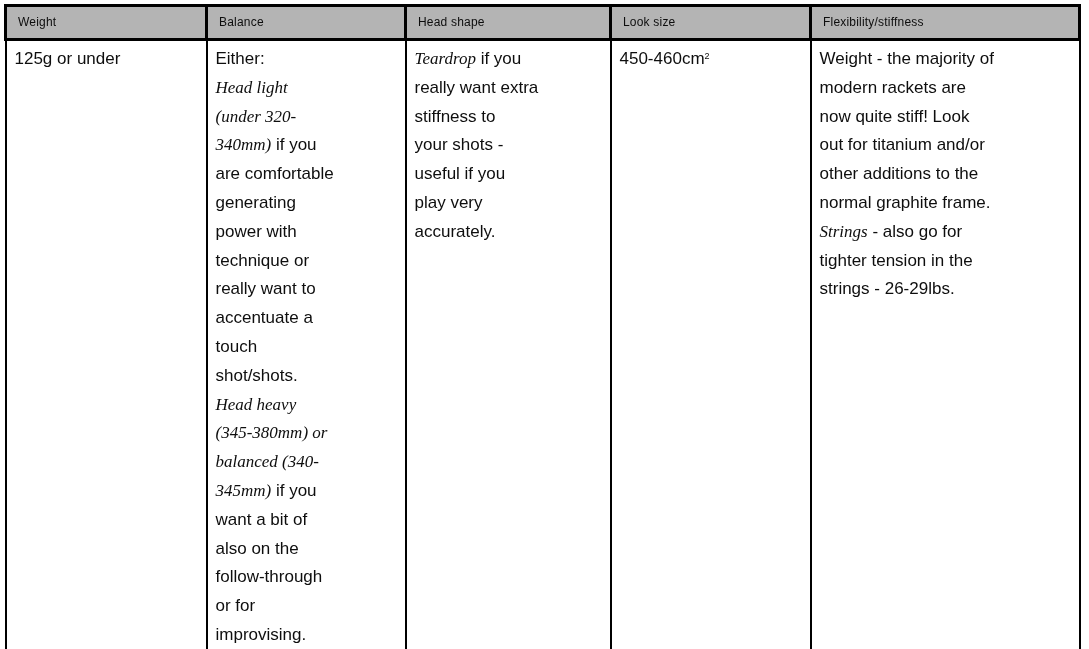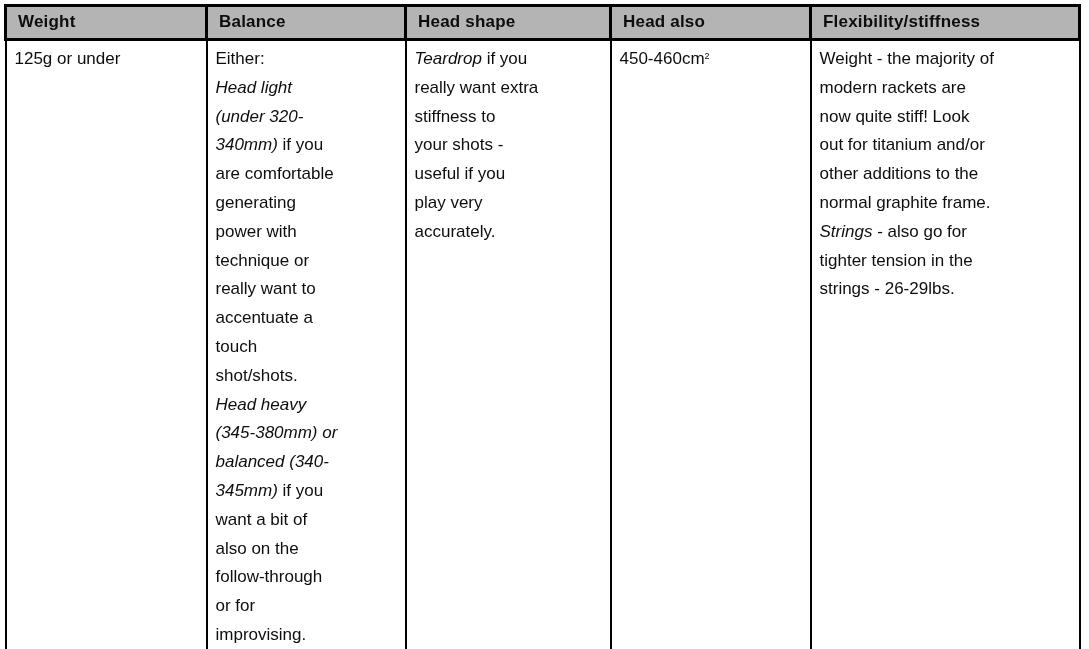--- a/index.html
+++ b/index.html
@@ -13,39 +13,39 @@
   }
   table.doc-table {
     border-collapse: collapse;
     table-layout: fixed;
     margin: 4px 0 0 4px;
     border: 2px solid #000;
   }
   table.doc-table th {
     background: #b4b4b4;
     border: 3px solid #000;
-    font-size: 17px;
-    font-weight: bold;
+    font-size: 12px;
+    font-weight: normal;
     color: #0d0d0d;
     text-align: left;
     vertical-align: middle;
     padding: 3px 6px 4px 11px;
     height: 24px;
     letter-spacing: 0.2px;
   }
   table.doc-table td {
     border: 2px solid #000;
     vertical-align: top;
     font-size: 17px;
     line-height: 28.8px;
     color: #0e0e0e;
     padding: 4px 6px 2px 8px;
   }
   td .line { white-space: nowrap; }
-  td .it { font-style: italic; }
+  td .it { font-style: italic; font-family: Liberation Serif, serif; }
   td sup {
     font-size: 9px;
     line-height: 0;
     vertical-align: 5px;
   }
 </style>
 </head>
 <body>
 
 <table class="doc-table">
@@ -54,21 +54,21 @@
     <col style="width:199px">
     <col style="width:205px">
     <col style="width:200px">
     <col style="width:269px">
   </colgroup>
   <thead>
     <tr>
       <th>Weight</th>
       <th>Balance</th>
       <th>Head shape</th>
-      <th>Head also</th>
+      <th>Look size</th>
       <th>Flexibility/stiffness</th>
     </tr>
   </thead>
   <tbody>
     <tr>
       <td>
           <div class="line"><span>125g or under</span></div>
         </td>
       <td>
           <div class="line"><span>Either:</span></div>

